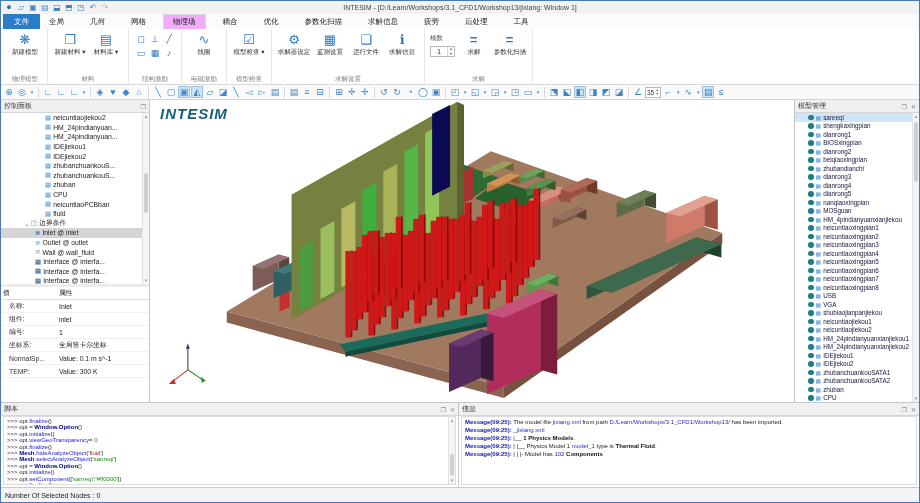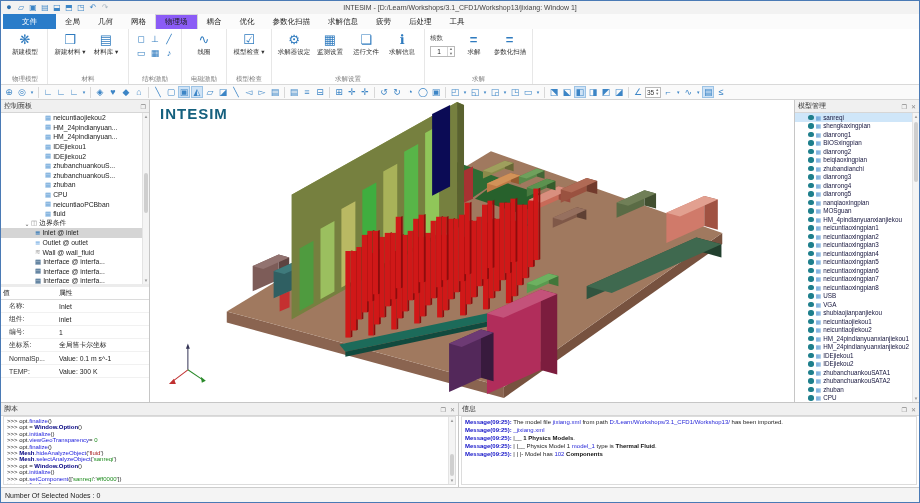--- a/index.html
+++ b/index.html
@@ -7,24 +7,24 @@
   .window{width:920px;height:503px;border:1px solid #4a7ab5;display:flex;flex-direction:column;background:#fff;}
   
   .titlebar{height:13px;background:#f2f2f2;position:relative;display:flex;align-items:center;flex:0 0 auto;}
   .qat{display:flex;align-items:center;gap:2px;padding-left:3px;z-index:2;}
   .qi{font-size:8px;line-height:11px;color:#3c85c6;width:10px;text-align:center;}
   .qi.qlogo{color:#2a6fb0;font-size:9px;}
   .qi.dim{color:#a9b6c2;}
   .wtitle{position:absolute;left:0;right:0;text-align:center;font-size:7px;color:#444;line-height:13px;}
   
   .menubar{height:15px;background:#fbfbfb;display:flex;align-items:stretch;font-size:7.5px;flex:0 0 auto;}
-  .file-btn{background:#2a7cc9;color:#fff;padding:0 19px;display:flex;align-items:center;margin-left:2px;}
-  .mtabs{display:flex;}
+  .file-btn{background:#2a7cc9;color:#fff;padding:0 11px;display:flex;align-items:center;margin-left:2px;}
+  .mtabs{display:flex;gap:8px;}
   .tab{padding:0 9px;display:flex;align-items:center;color:#222;}
-  .tab.sel{background:#8b5cf6;border:1px solid #d8d8d8;border-bottom:none;font-family:Liberation Serif, serif;}
+  .tab.sel{background:#f0abfc;border:1px solid #d8d8d8;border-bottom:none;font-family:Liberation Serif, serif;}
   
   .ribbon{height:56px;background:#fff;border-bottom:1px solid #d9d9d9;display:flex;padding-left:2px;flex:0 0 auto;}
   .rgroup{display:flex;flex-direction:column;justify-content:space-between;border-right:1px solid #e7e7e7;padding:3px 5px 0;}
   .rbody{display:flex;align-items:flex-start;gap:2px;}
   .rbtn{min-width:34px;display:flex;flex-direction:column;align-items:center;font-size:6.5px;color:#333;}
   .ric{font-size:13px;line-height:16px;height:16px;color:#2f7bbf;}
   .rlabel{height:11px;text-align:center;font-size:6.5px;color:#808080;line-height:11px;}
   .icongrid{display:grid;grid-template-columns:repeat(3,14px);grid-auto-rows:14px;}
   .icongrid span{color:#2f7bbf;font-size:9px;text-align:center;line-height:14px;}
   .solvespin{display:flex;flex-direction:column;align-items:flex-start;font-size:6.5px;color:#555;padding-top:2px;}
@@ -55,21 +55,21 @@
   .vsb{position:absolute;right:0;top:0;bottom:0;width:7px;background:#f4f4f4;border-left:1px solid #e3e3e3;}
   .vsb .ua,.vsb .da{position:absolute;left:0;right:0;height:7px;font-size:4.5px;color:#999;text-align:center;line-height:7px;}
   .vsb .da{bottom:0;}
   .vsb .thumb{position:absolute;left:1px;right:1px;background:#cfcfcf;border-radius:2px;}
   .props{flex:1;font-size:6.8px;overflow:hidden;}
   .prow{display:flex;height:13px;align-items:center;border-bottom:1px solid #f1f1f1;}
   .prow .pl{width:58px;padding-left:8px;color:#333;white-space:nowrap;}
   .prow .pv{flex:1;color:#222;white-space:nowrap;overflow:hidden;}
   .prow.phr .pl{padding-left:2px;color:#222;}
   .prow.phr{border-bottom:1px solid #dcdcdc;}
-  .viewport{flex:1;position:relative;background:#fff;border-right:1px solid #c6c6c6;overflow:hidden;}
+  .viewport{flex:1;position:relative;background:#fff;border-right:1px solid #c6c6c6;overflow:hidden;font-style:italic;}
   .vlogo{position:absolute;top:5px;left:10px;font-size:15px;font-weight:bold;color:#15607e;letter-spacing:1px;z-index:2;}
   .scene{position:absolute;inset:0;width:100%;height:100%;}
   .panel-right{width:124px;display:flex;flex-direction:column;background:#fff;}
   .rtree{flex:1;position:relative;overflow:hidden;}
   .rrow{height:8.5px;display:flex;align-items:center;font-size:6.3px;color:#14143c;padding-left:13px;white-space:nowrap;overflow:hidden;}
   .rrow.sel{background:#cfe6f9;}
   .rdot{width:5.5px;height:5.5px;border-radius:50%;background:#1e7f8c;margin-right:2px;flex:0 0 auto;}
   .rgic{color:#5b9bd5;font-size:6px;margin-right:2px;flex:0 0 auto;}
   
   .bottom{display:flex;height:85px;border-top:1px solid #c6c6c6;flex:0 0 auto;background:#fff;}

